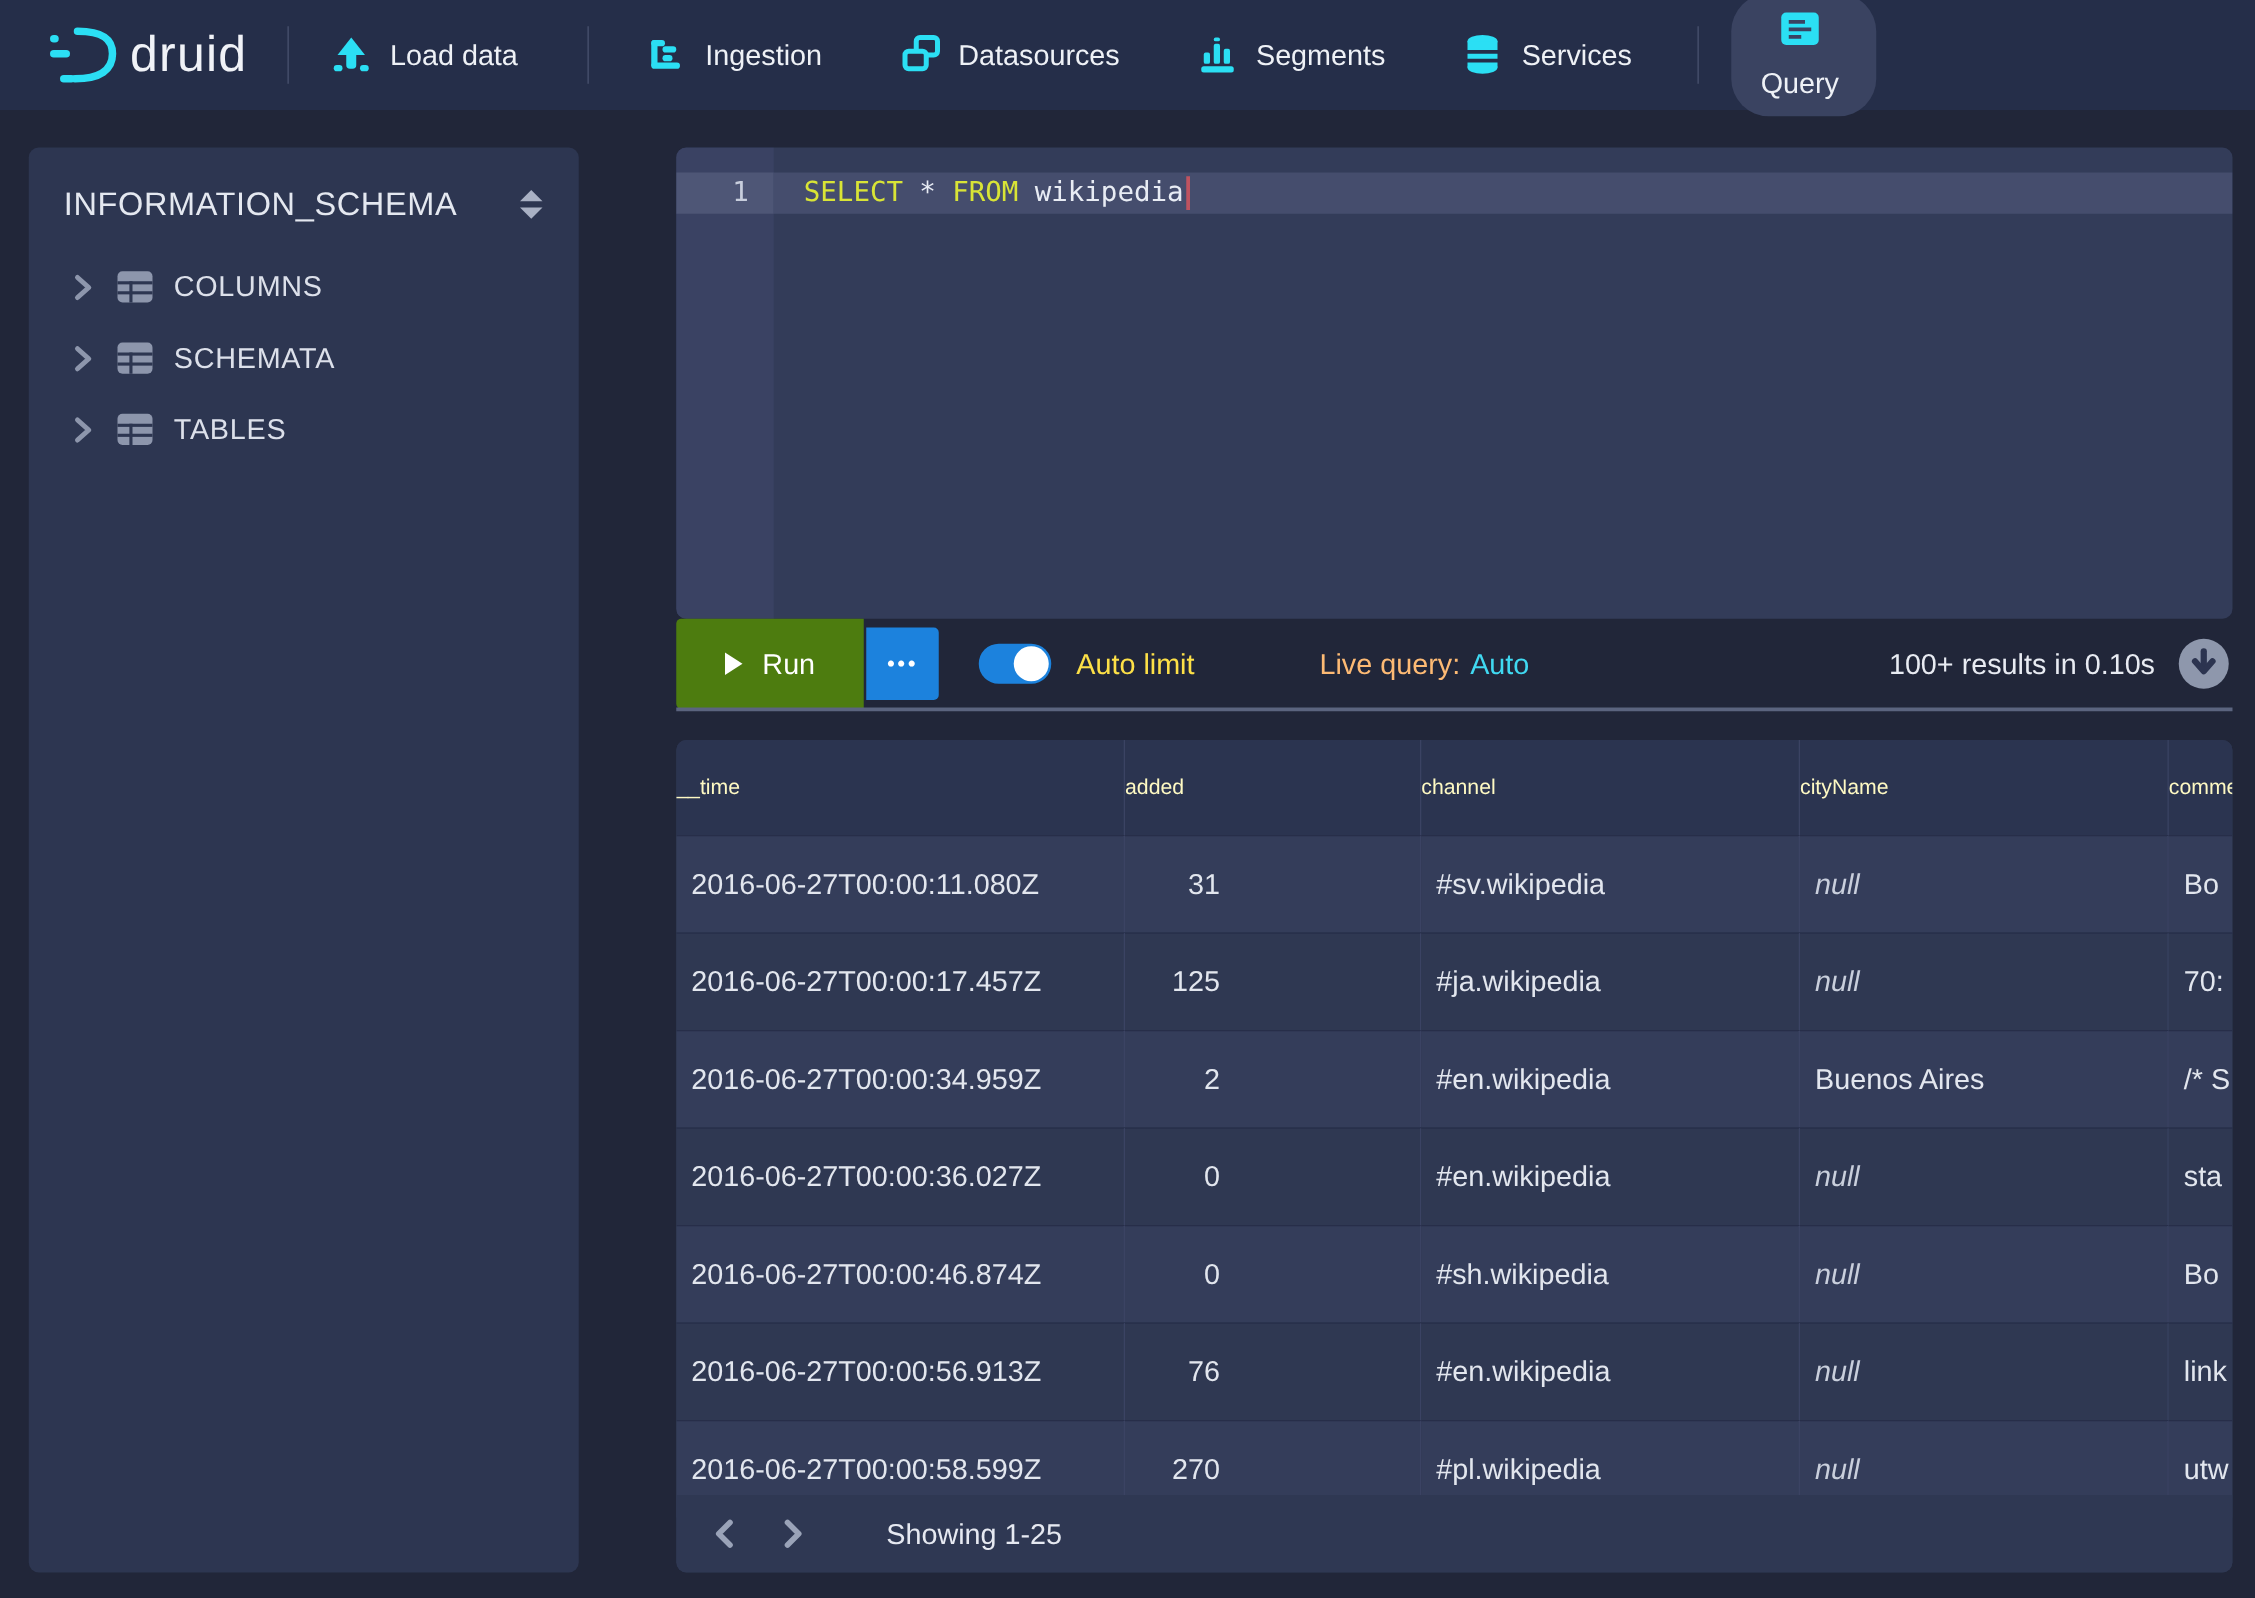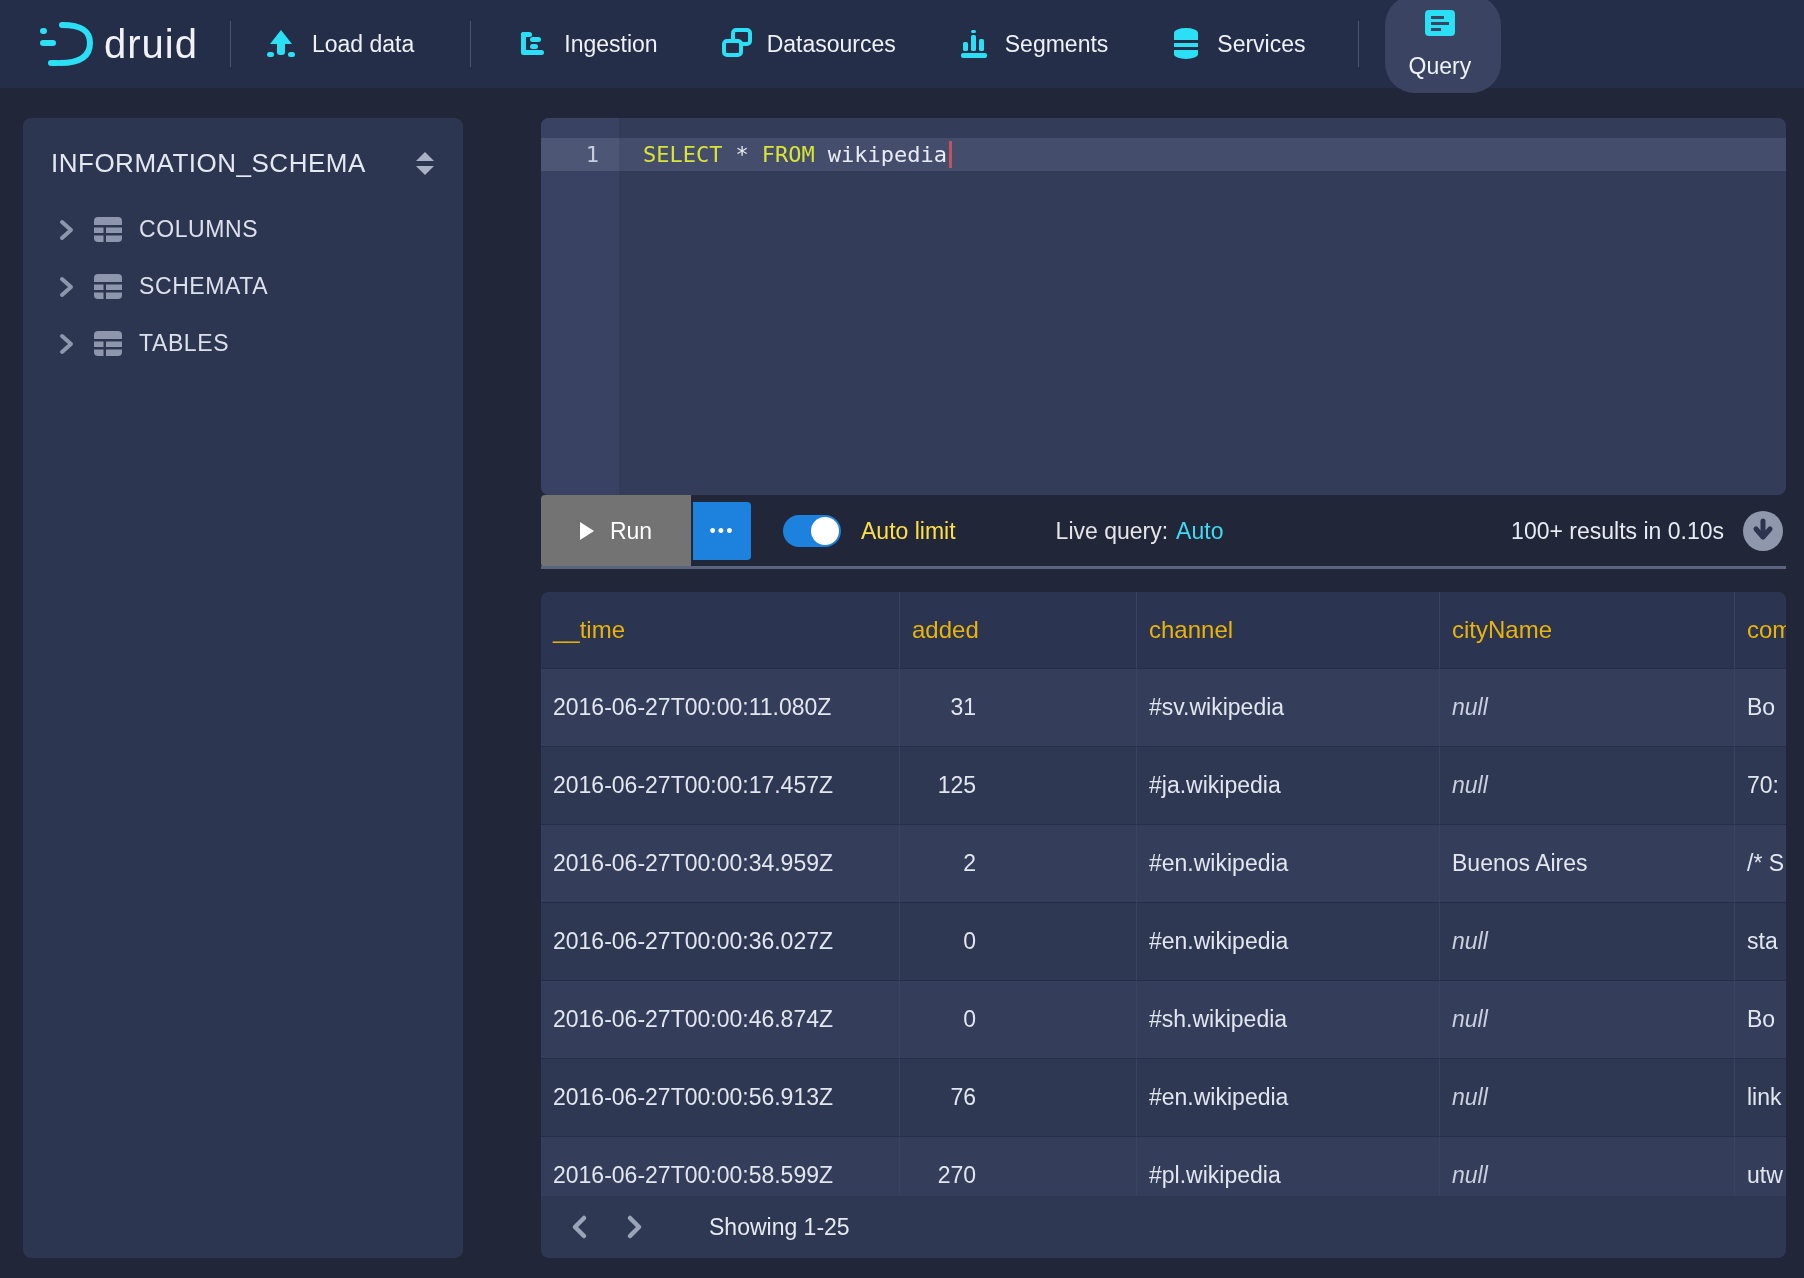--- a/index.html
+++ b/index.html
@@ -42,46 +42,46 @@
                  font-family:"DejaVu Sans Mono", monospace; font-size:22px; }
   .tok { white-space:pre; }
   .tok + .tok { margin-left:13px; }
   .tok-kw { color:#d9e436; }
   .tok-plain { color:#e8ecf4; }
   .cursor { display:inline-block; width:3px; height:27px; background:#bf5360; margin-left:2px; }
 
   
   .runbar { position:absolute; left:541px; top:502px; width:1245px; height:58px;
             display:flex; align-items:center; }
-  .btn-run { height:72px; width:150px; background:#737373; border-radius:4px 0 0 4px;
+  .btn-run { height:72px; width:150px; background:#4d7c0f; border-radius:4px 0 0 4px;
              display:flex; align-items:center; justify-content:center; gap:16px; cursor:pointer; }
   .btn-run-label { color:#ffffff; font-size:23px; }
   .play-tri { width:0; height:0; border-left:14px solid #ffffff; border-top:9px solid transparent;
               border-bottom:9px solid transparent; }
   .btn-more { height:58px; width:58px; background:#1c82dd; border-radius:0 4px 4px 0; margin-left:2px;
               display:flex; align-items:center; justify-content:center; color:#ffffff; font-size:18px;
               letter-spacing:2px; cursor:pointer; }
   .switch { width:58px; height:32px; background:#1c82dd; border-radius:17px; position:relative;
             margin-left:32px; cursor:pointer; }
   .switch .knob { position:absolute; right:2px; top:2px; width:28px; height:28px; border-radius:50%;
                   background:#ffffff; }
   .auto-limit { color:#fde047; font-size:23px; margin-left:20px; }
-  .live-query { margin-left:100px; font-size:23px; color:#e5e5e5; }
+  .live-query { margin-left:100px; font-size:23px; color:#fdba74; }
   .live-query-value { color:#40d9f1; margin-left:8px; cursor:pointer; }
   .run-right { margin-left:auto; display:flex; align-items:center; gap:18px; padding-right:2px; }
   .results-summary { color:#e8ebf2; font-size:23px; }
 
   .hairline { position:absolute; left:541px; top:566px; width:1245px; height:3px; background:#5b647f; }
 
   
   .results { position:absolute; left:541px; top:592px; width:1245px; height:666px;
              background:#2f3852; border-radius:8px; overflow:hidden; }
   .tgrid { display:grid; grid-template-columns:359px 237px 303px 295px 1fr; }
   .thead { background:#2b3450; }
-  .th { height:76px; display:flex; align-items:center; padding-left:12px; color:#eab308; font-size:24px;
+  .th { height:76px; display:flex; align-items:center; color:#fef9c3; font-size:17px;
         border-right:1px solid #3b4363; overflow:hidden; white-space:nowrap; cursor:pointer; }
   .tr .td { height:78px; display:flex; align-items:center; padding-left:12px; color:#e2e6ee; font-size:23px;
             border-right:1px solid #3b4363; border-top:1px solid #272e49; overflow:hidden;
             white-space:nowrap; cursor:pointer; }
   .tr.odd .td { background:#343d5a; }
   .tr.even .td { background:#2f3852; }
   .td .num { display:inline-block; width:64px; text-align:right; }
   .td.null-val { font-style:italic; color:#c9cfdc; }
   .th:last-child, .td:last-child { border-right:none; }
 

